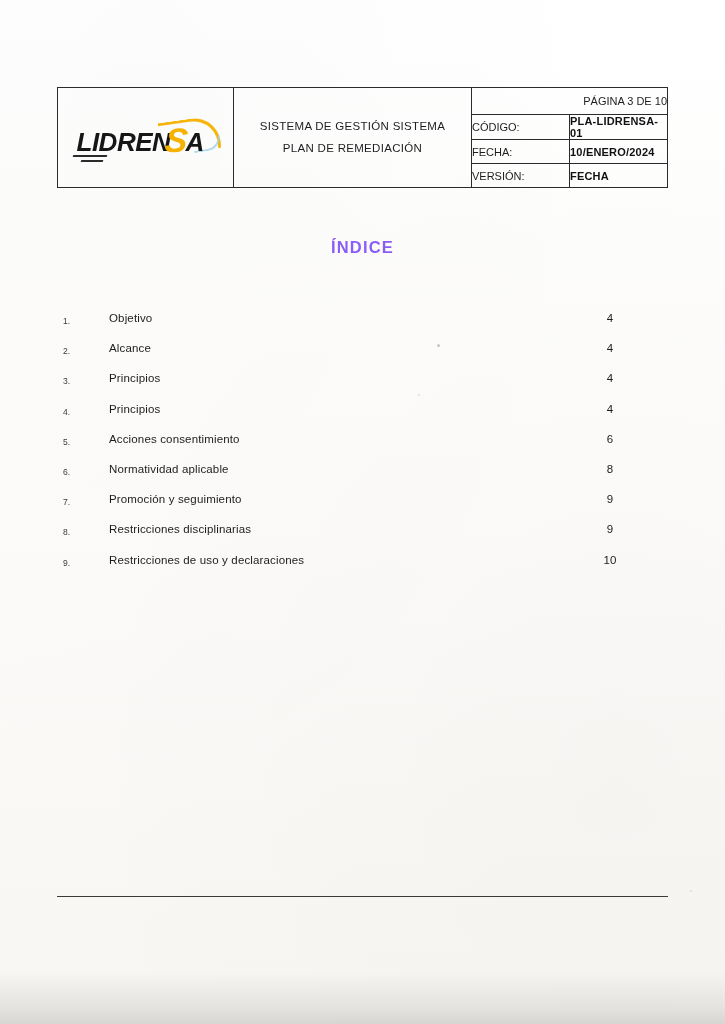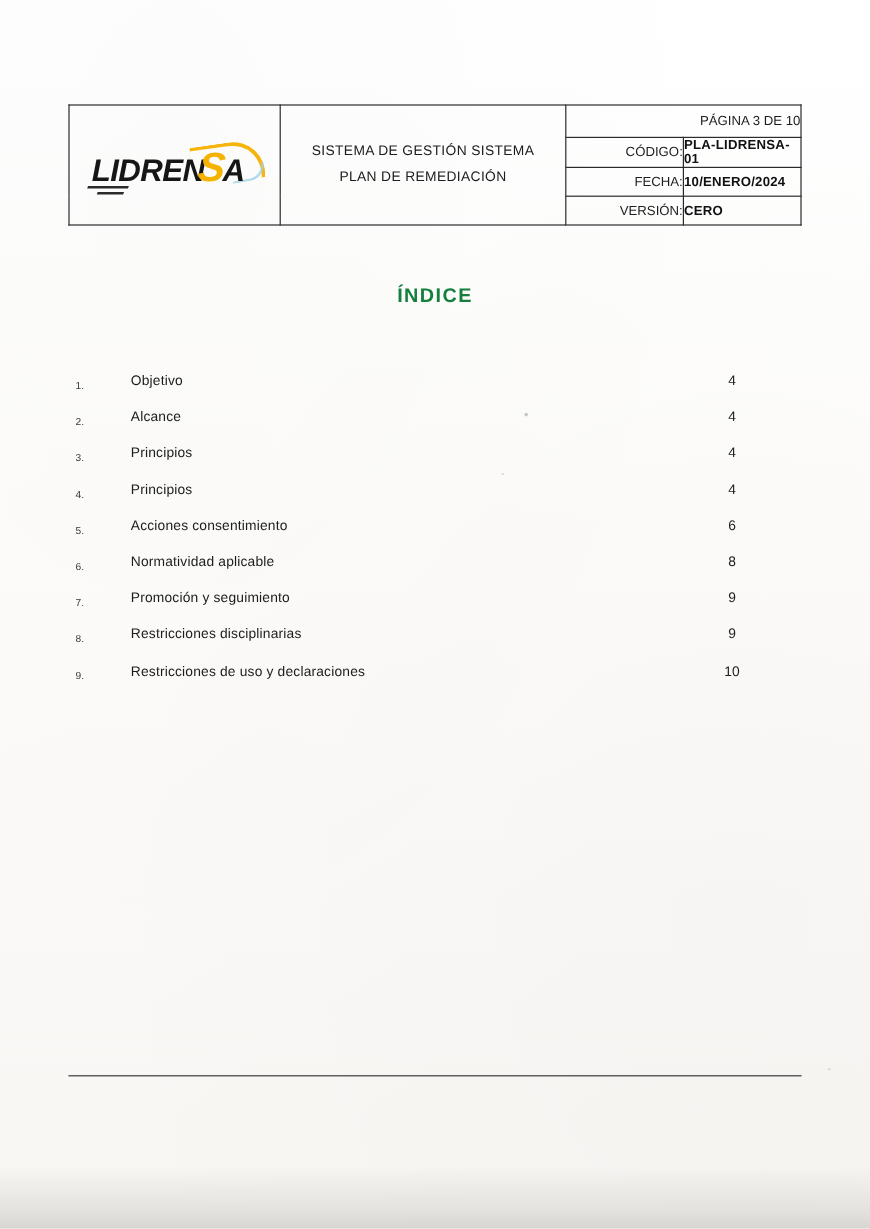--- a/index.html
+++ b/index.html
@@ -76,21 +76,21 @@
   .cell-pagina {
     text-align: right;
     font-size: 11px;
     color: #1d1d1d;
     padding: 4px 14px 4px 4px;
     height: 26px;
     margin-top: 22px;
   }
   .lbl {
     width: 76px;
-    text-align: right;
+    text-align: left;
     font-size: 11px;
     color: #1d1d1d;
     height: 23px;
   }
   .val {
     font-size: 11px;
     font-weight: bold;
     color: #111;
     letter-spacing: 0.2px;
   }
@@ -179,21 +179,21 @@
   
   .doc-title {
     position: absolute;
     top: 238px;
     left: 0;
     right: 0;
     text-align: center;
     font-size: 16.5px;
     font-weight: bold;
     letter-spacing: 1.2px;
-    color: #15803d;
+    color: #8b5cf6;
   }
   .toc {
     position: absolute;
     left: 57px;
     top: 312px;
     width: 611px;
   }
   .toc-row {
     position: relative;
     height: 30.2px;
@@ -283,21 +283,21 @@
       <tr>
         <td class="lbl">CÓDIGO:</td>
         <td class="val">PLA-LIDRENSA-01</td>
       </tr>
       <tr>
         <td class="lbl">FECHA:</td>
         <td class="val">10/ENERO/2024</td>
       </tr>
       <tr>
         <td class="lbl">VERSIÓN:</td>
-        <td class="val">CERO</td>
+        <td class="val">FECHA</td>
       </tr>
     </tbody>
       </table>
 
     <div class="doc-title">ÍNDICE</div>
 
     <div class="toc">
 
       <div class="toc-row">
         <span class="toc-num">1.</span>

